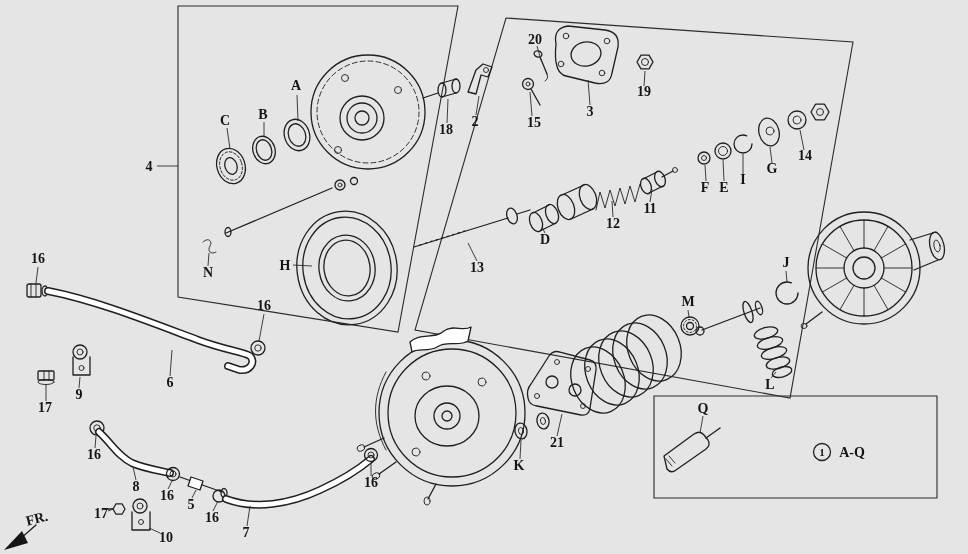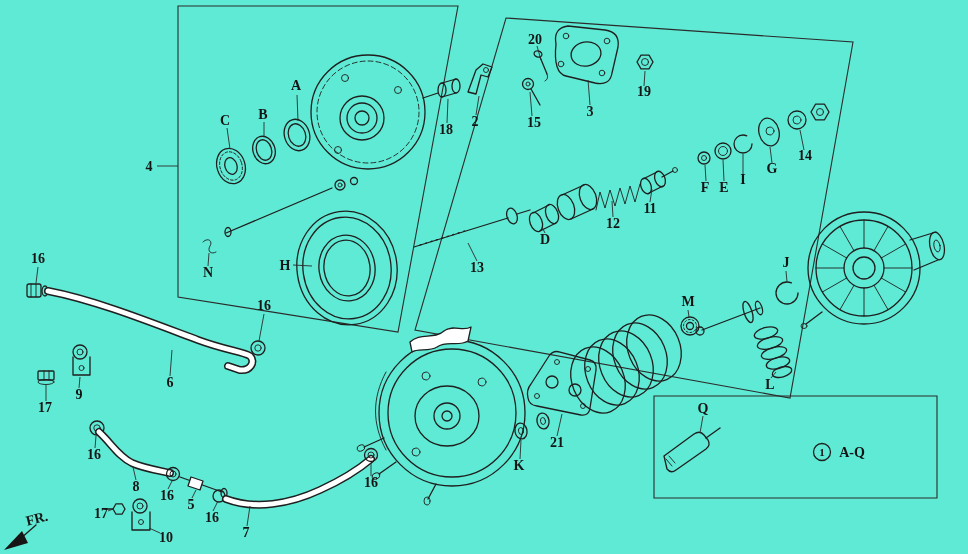--- a/index.html
+++ b/index.html
@@ -1,16 +1,16 @@
 <!DOCTYPE html>
 <html><head>
 <meta charset="utf-8">
 <style>
   html,body{margin:0;padding:0;background:#ffffff;}
-  .stage{position:relative;width:968px;height:554px;background:#5eead4;overflow:hidden;
+  .stage{position:relative;width:968px;height:554px;background:#e5e5e5;overflow:hidden;
          font-family:"Liberation Serif", serif;}
   svg{position:absolute;left:0;top:0;}
   .ln{stroke:#1f1f1f;fill:none;stroke-width:1.3;stroke-linecap:round;stroke-linejoin:round;}
   .thin{stroke-width:0.9;}
   .box{stroke:#2b2b2b;fill:none;stroke-width:1.1;}
   .lead{stroke:#2b2b2b;stroke-width:0.9;fill:none;}
   .callout{font:700 14px "Liberation Serif", serif;fill:#141414;text-anchor:middle;}
   .small{font:700 11px "Liberation Serif", serif;fill:#141414;text-anchor:middle;}
   .hoseO{stroke:#1f1f1f;stroke-width:8;fill:none;stroke-linecap:round;}
   .hoseI{stroke:#ffffff;stroke-width:5;fill:none;stroke-linecap:round;}

